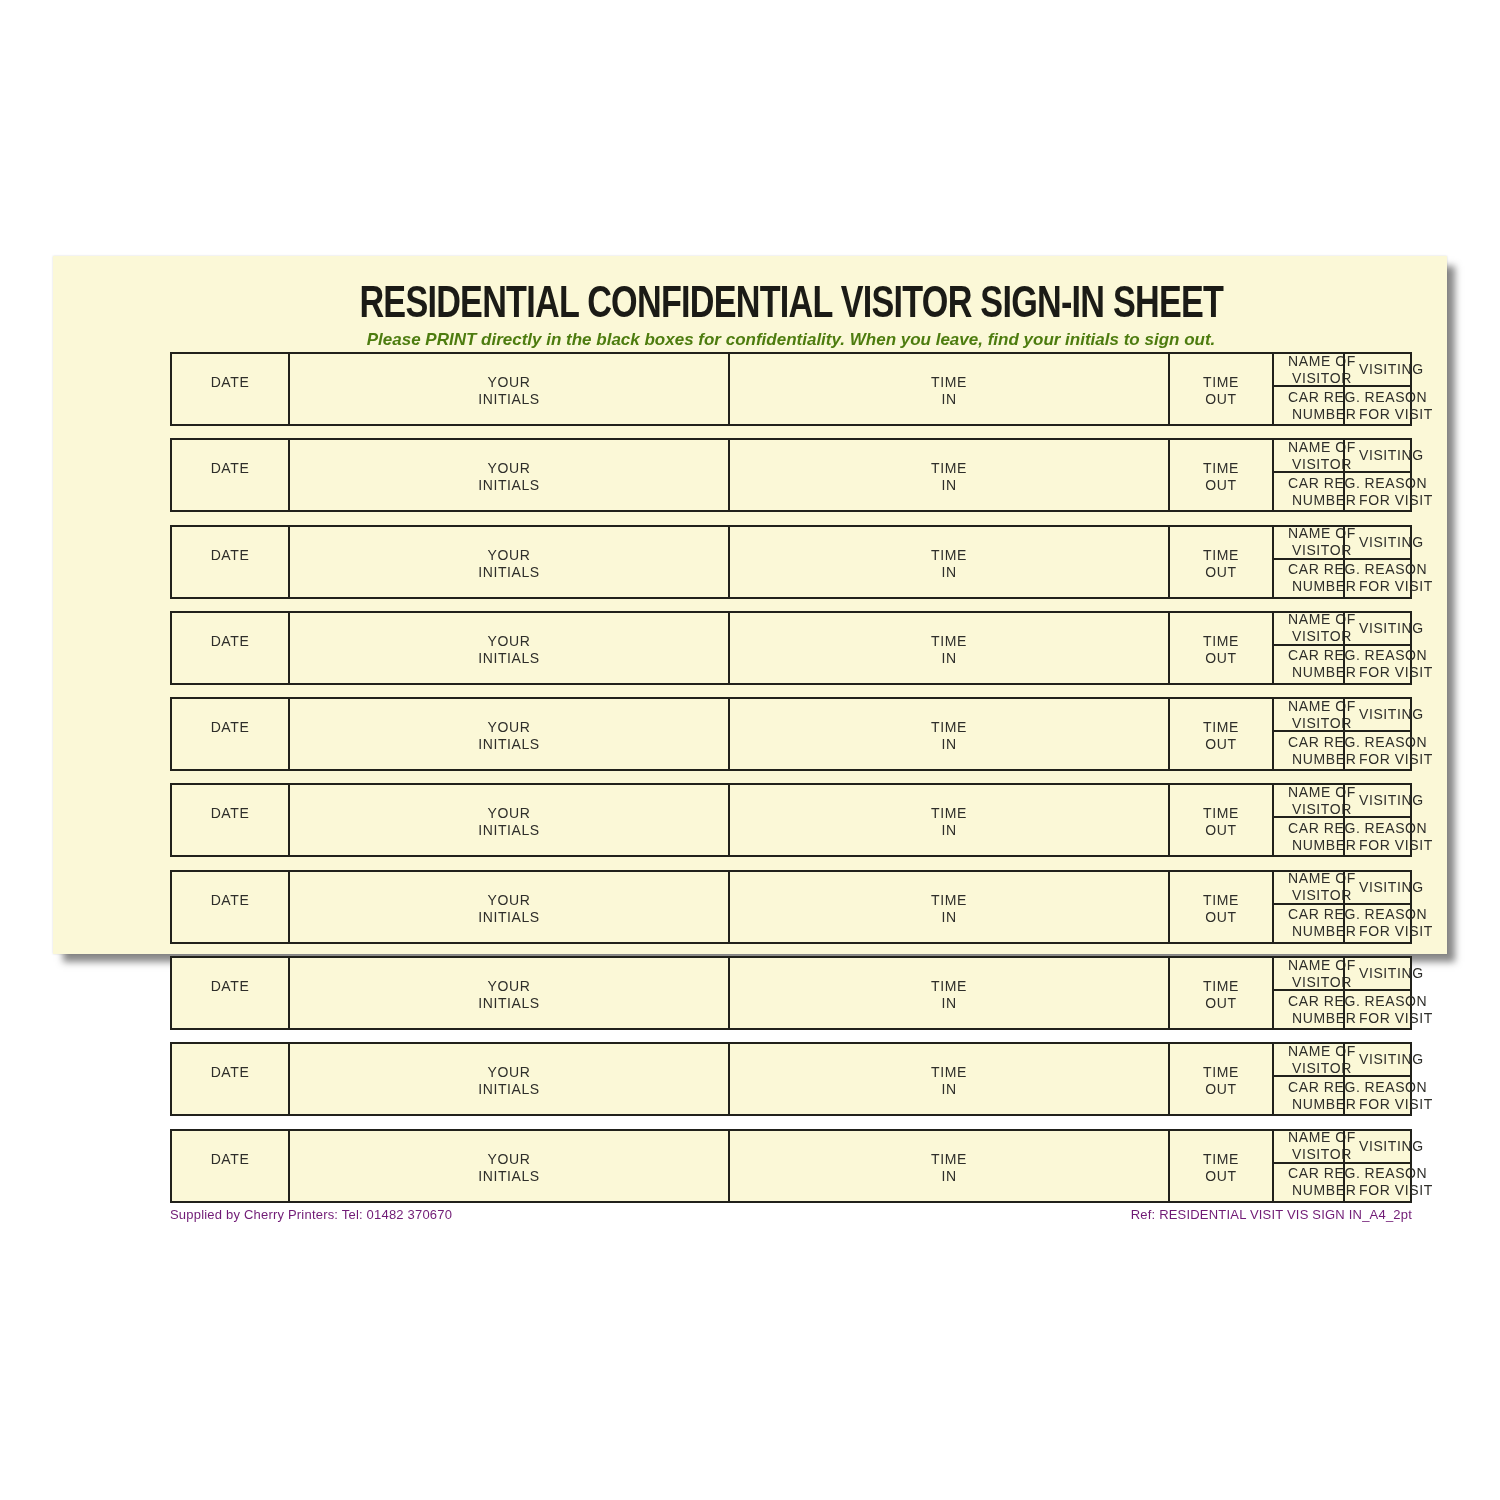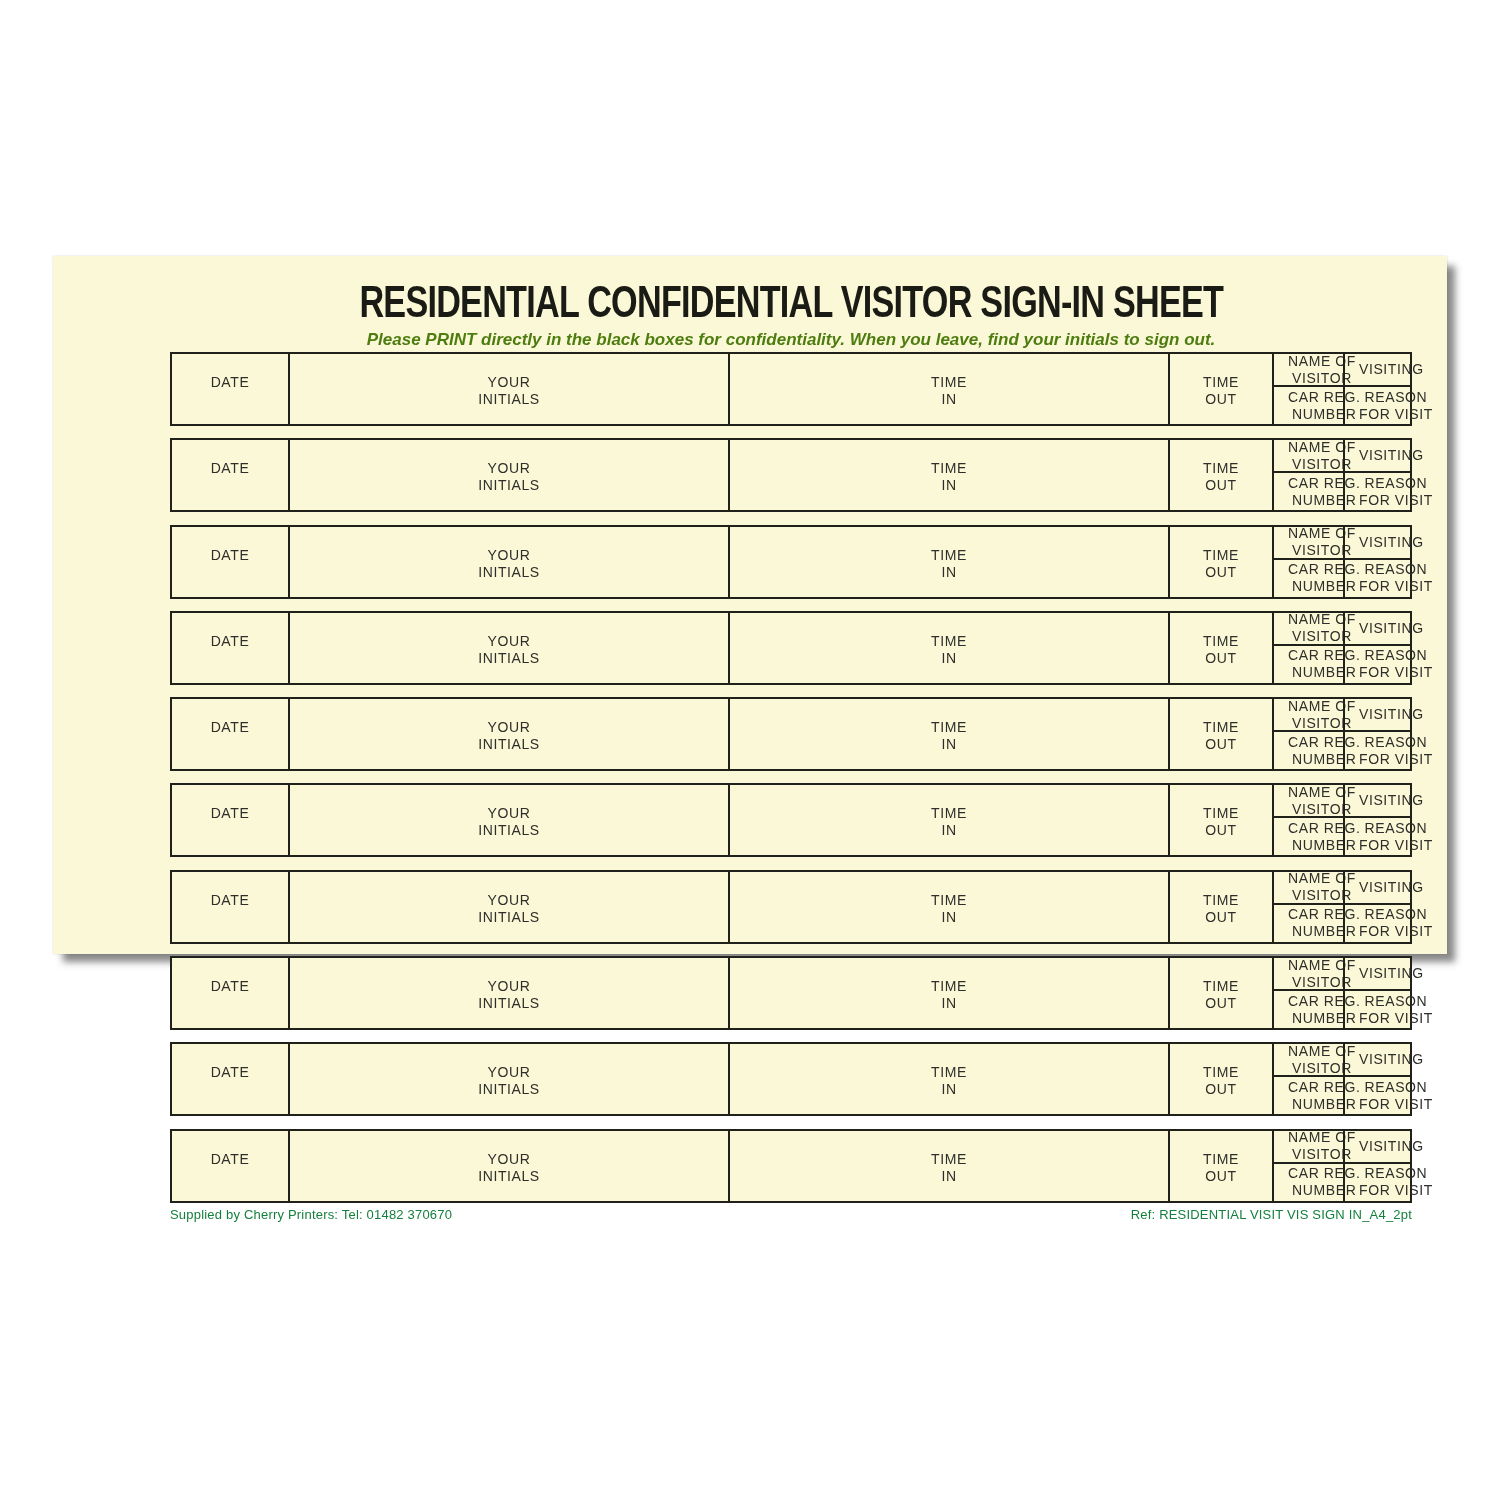--- a/index.html
+++ b/index.html
@@ -98,21 +98,21 @@
     white-space: pre;
   }
   .footer {
     position: absolute;
     left: 117px;
     top: 951px;
     width: 1242px;
     display: flex;
     justify-content: space-between;
     font-size: 13px;
-    color: #15803d;
+    color: #701a75;
     letter-spacing: 0.2px;
   }
 </style>
 </head>
 <body>
 
 <div class="stage">
   <div class="paper">
 
     <div class="header">

